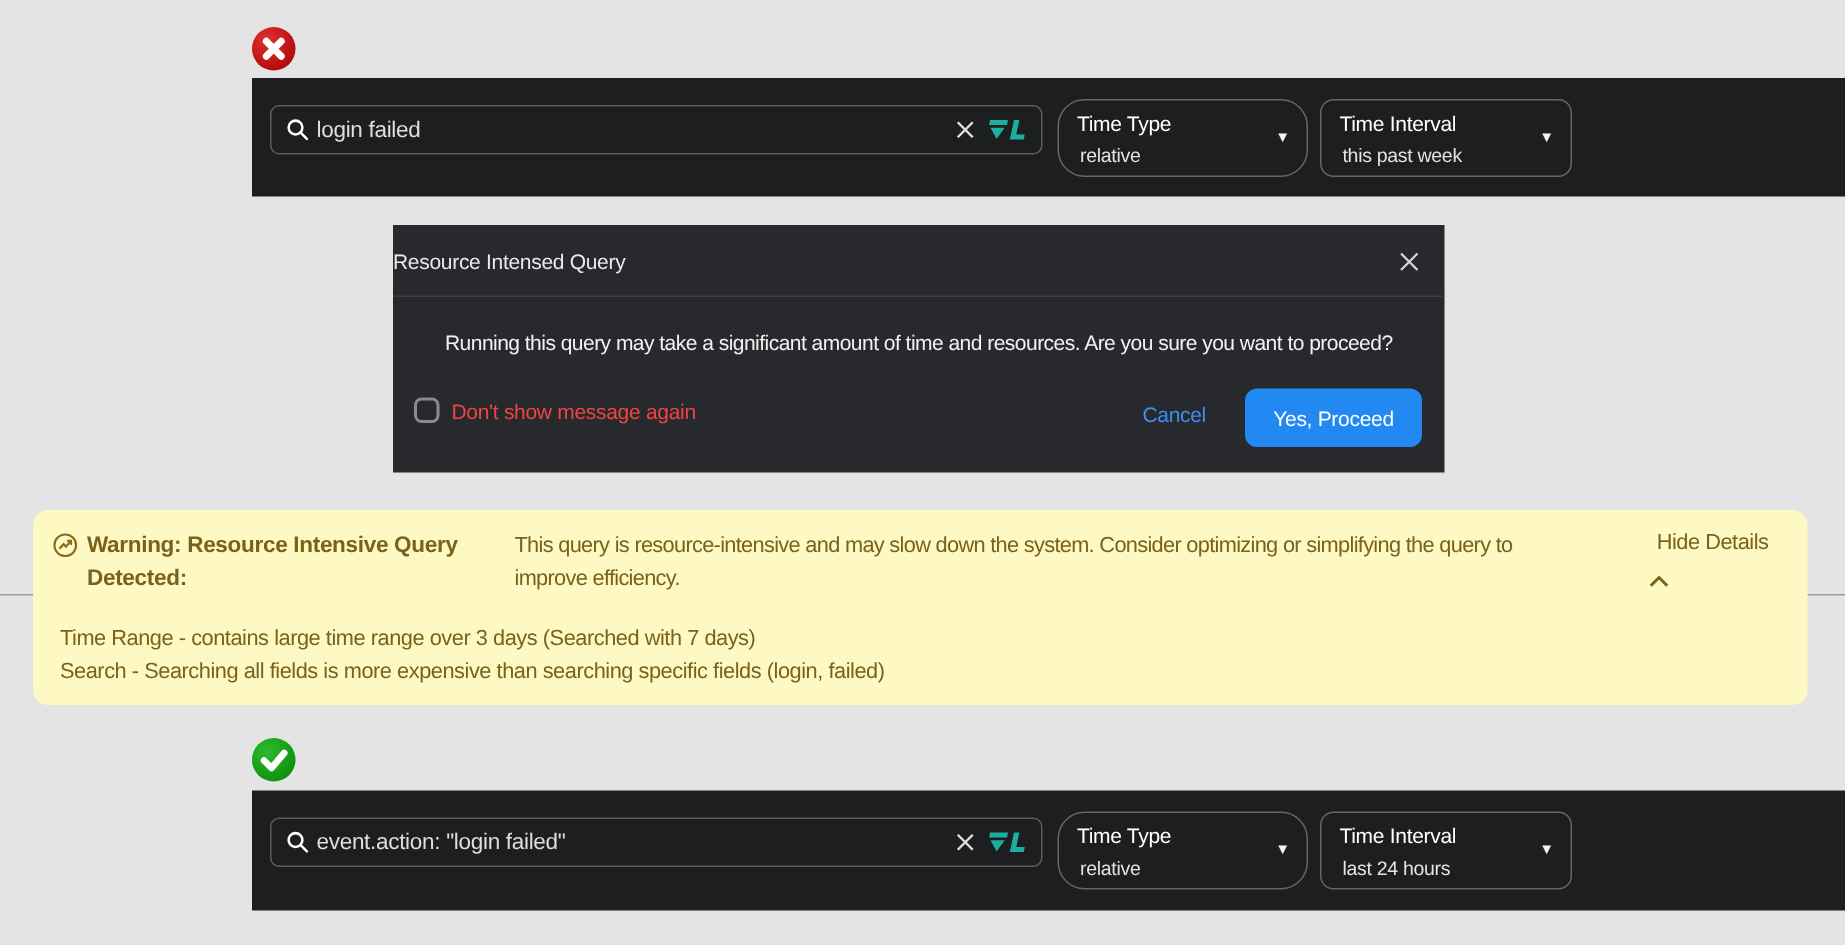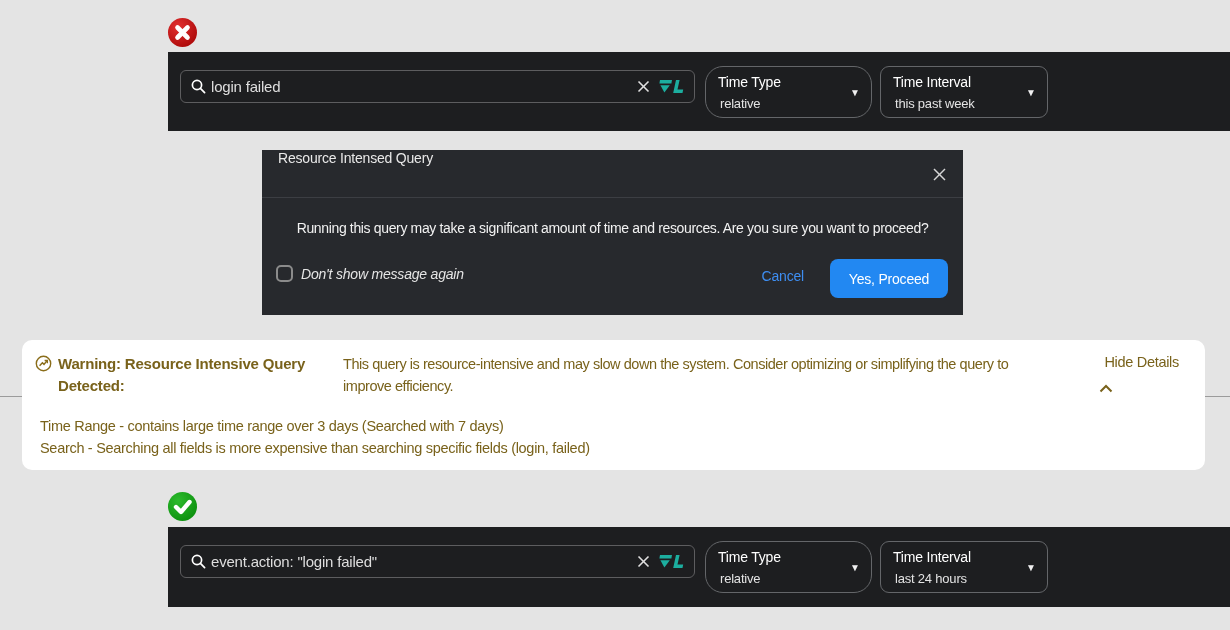--- a/index.html
+++ b/index.html
@@ -43,46 +43,46 @@
   .dd-interval { left:712px; width:168px; }
   .dd-label { font-size:14px; color:#ffffff; letter-spacing:-0.2px; }
   .dd-value { font-size:13px; color:#e3e3e3; margin-top:6px; margin-left:2px; letter-spacing:-0.2px; }
   .dd-caret { position:absolute; right:11px; top:50%; transform:translateY(-50%);
     font-size:10px; color:#f0f0f0; }
 
   
   .modal { position:absolute; left:262px; top:150px; width:701px; height:165px;
     background:#27292d; }
   .modal-header { position:relative; height:48px; border-bottom:1px solid #3c3e43;
-    display:flex; align-items:flex-start; padding:0 16px; }
+    display:flex; align-items:center; padding:0 0; }
   .modal-title { font-size:14px; color:#e9e9e9; letter-spacing:-0.2px; }
   .modal-close { position:absolute; right:14px; top:14px; width:20px; height:20px;
     display:flex; align-items:center; justify-content:center; cursor:pointer; }
   .modal-message { margin-top:22px; text-align:center; font-size:14px;
     color:#f2f2f2; letter-spacing:-0.35px; white-space:nowrap; }
   .modal-footer { position:absolute; left:0; right:0; bottom:0; height:62px; }
   .checkbox-row { position:absolute; left:14px; top:12px; display:flex;
     align-items:center; gap:8px; cursor:pointer; }
   .checkbox { width:17px; height:17px; border:2px solid #8b8b8b; border-radius:5px;
     background:transparent; }
-  .checkbox-label { font-size:14px; color:#e5e5e5; letter-spacing:-0.2px;font-style:italic; }
+  .checkbox-label { font-size:14px; color:#ef4444; letter-spacing:-0.2px; }
   .cancel-link { position:absolute; right:159px; top:15px; font-size:14px;
     color:#3e8ef2; cursor:pointer; letter-spacing:-0.2px; }
   .proceed-btn { position:absolute; right:15px; top:6px; width:118px; height:39px;
     background:#2288f2; border:none; border-radius:8px; color:#ffffff;
     font-size:14px; font-family:Liberation Sans, sans-serif; cursor:pointer;
     letter-spacing:-0.2px; }
 
   
   .page-divider { position:absolute; left:0; top:396px; width:1230px; height:1px;
     background:#9b9b9b; z-index:0; }
 
   
   .banner { position:absolute; left:22px; top:340px; width:1183px; height:130px;
-    background:#ffffff; border-radius:10px; z-index:1; color:#79621b; }
+    background:#fef9c3; border-radius:10px; z-index:1; color:#79621b; }
   .banner-icon { position:absolute; left:13px; top:15px; }
   .banner-heading { position:absolute; left:36px; top:13px; width:255px;
     font-size:15px; font-weight:bold; line-height:22px; letter-spacing:-0.2px; }
   .banner-message { position:absolute; left:321px; top:13px; width:715px;
     font-size:14.5px; line-height:22px; letter-spacing:-0.45px; }
   .banner-toggle { position:absolute; right:26px; top:14px; font-size:14.5px;
     cursor:pointer; letter-spacing:-0.3px; }
   .banner-chevron { position:absolute; right:92px; top:39px; cursor:pointer;
     width:14px; height:9px; }
   .banner-details { position:absolute; left:18px; top:75px; font-size:14.5px;

